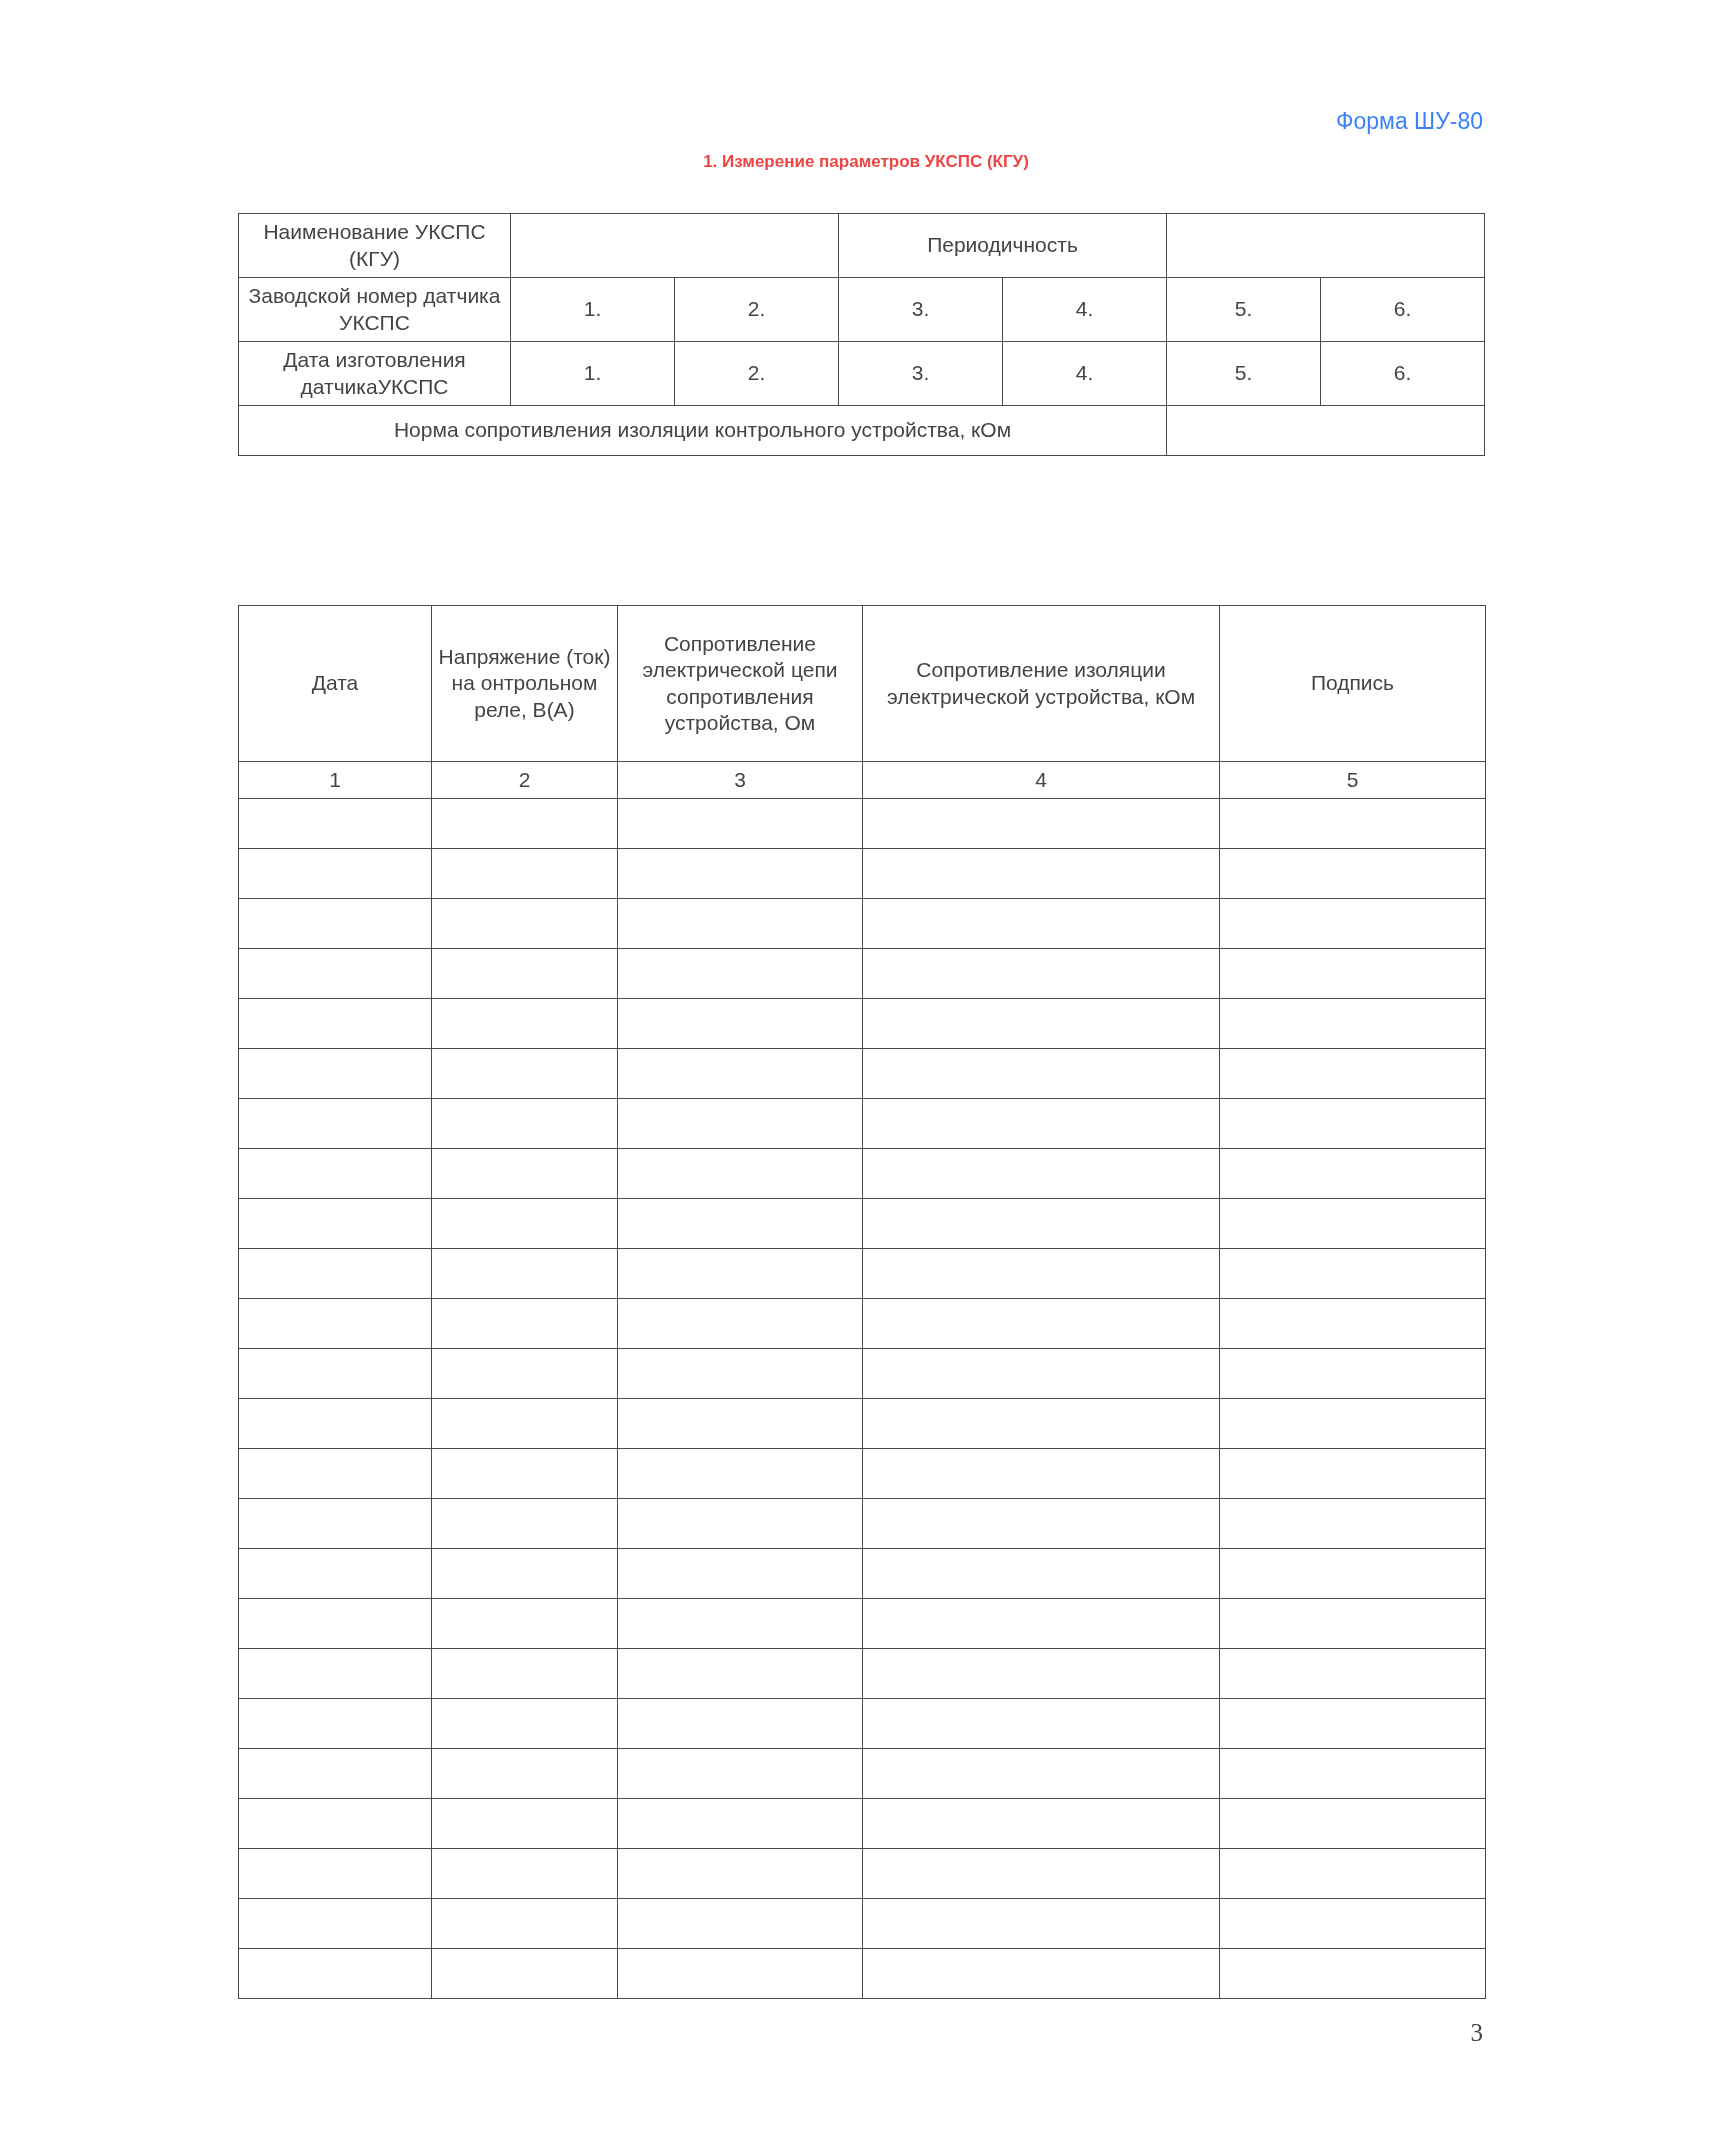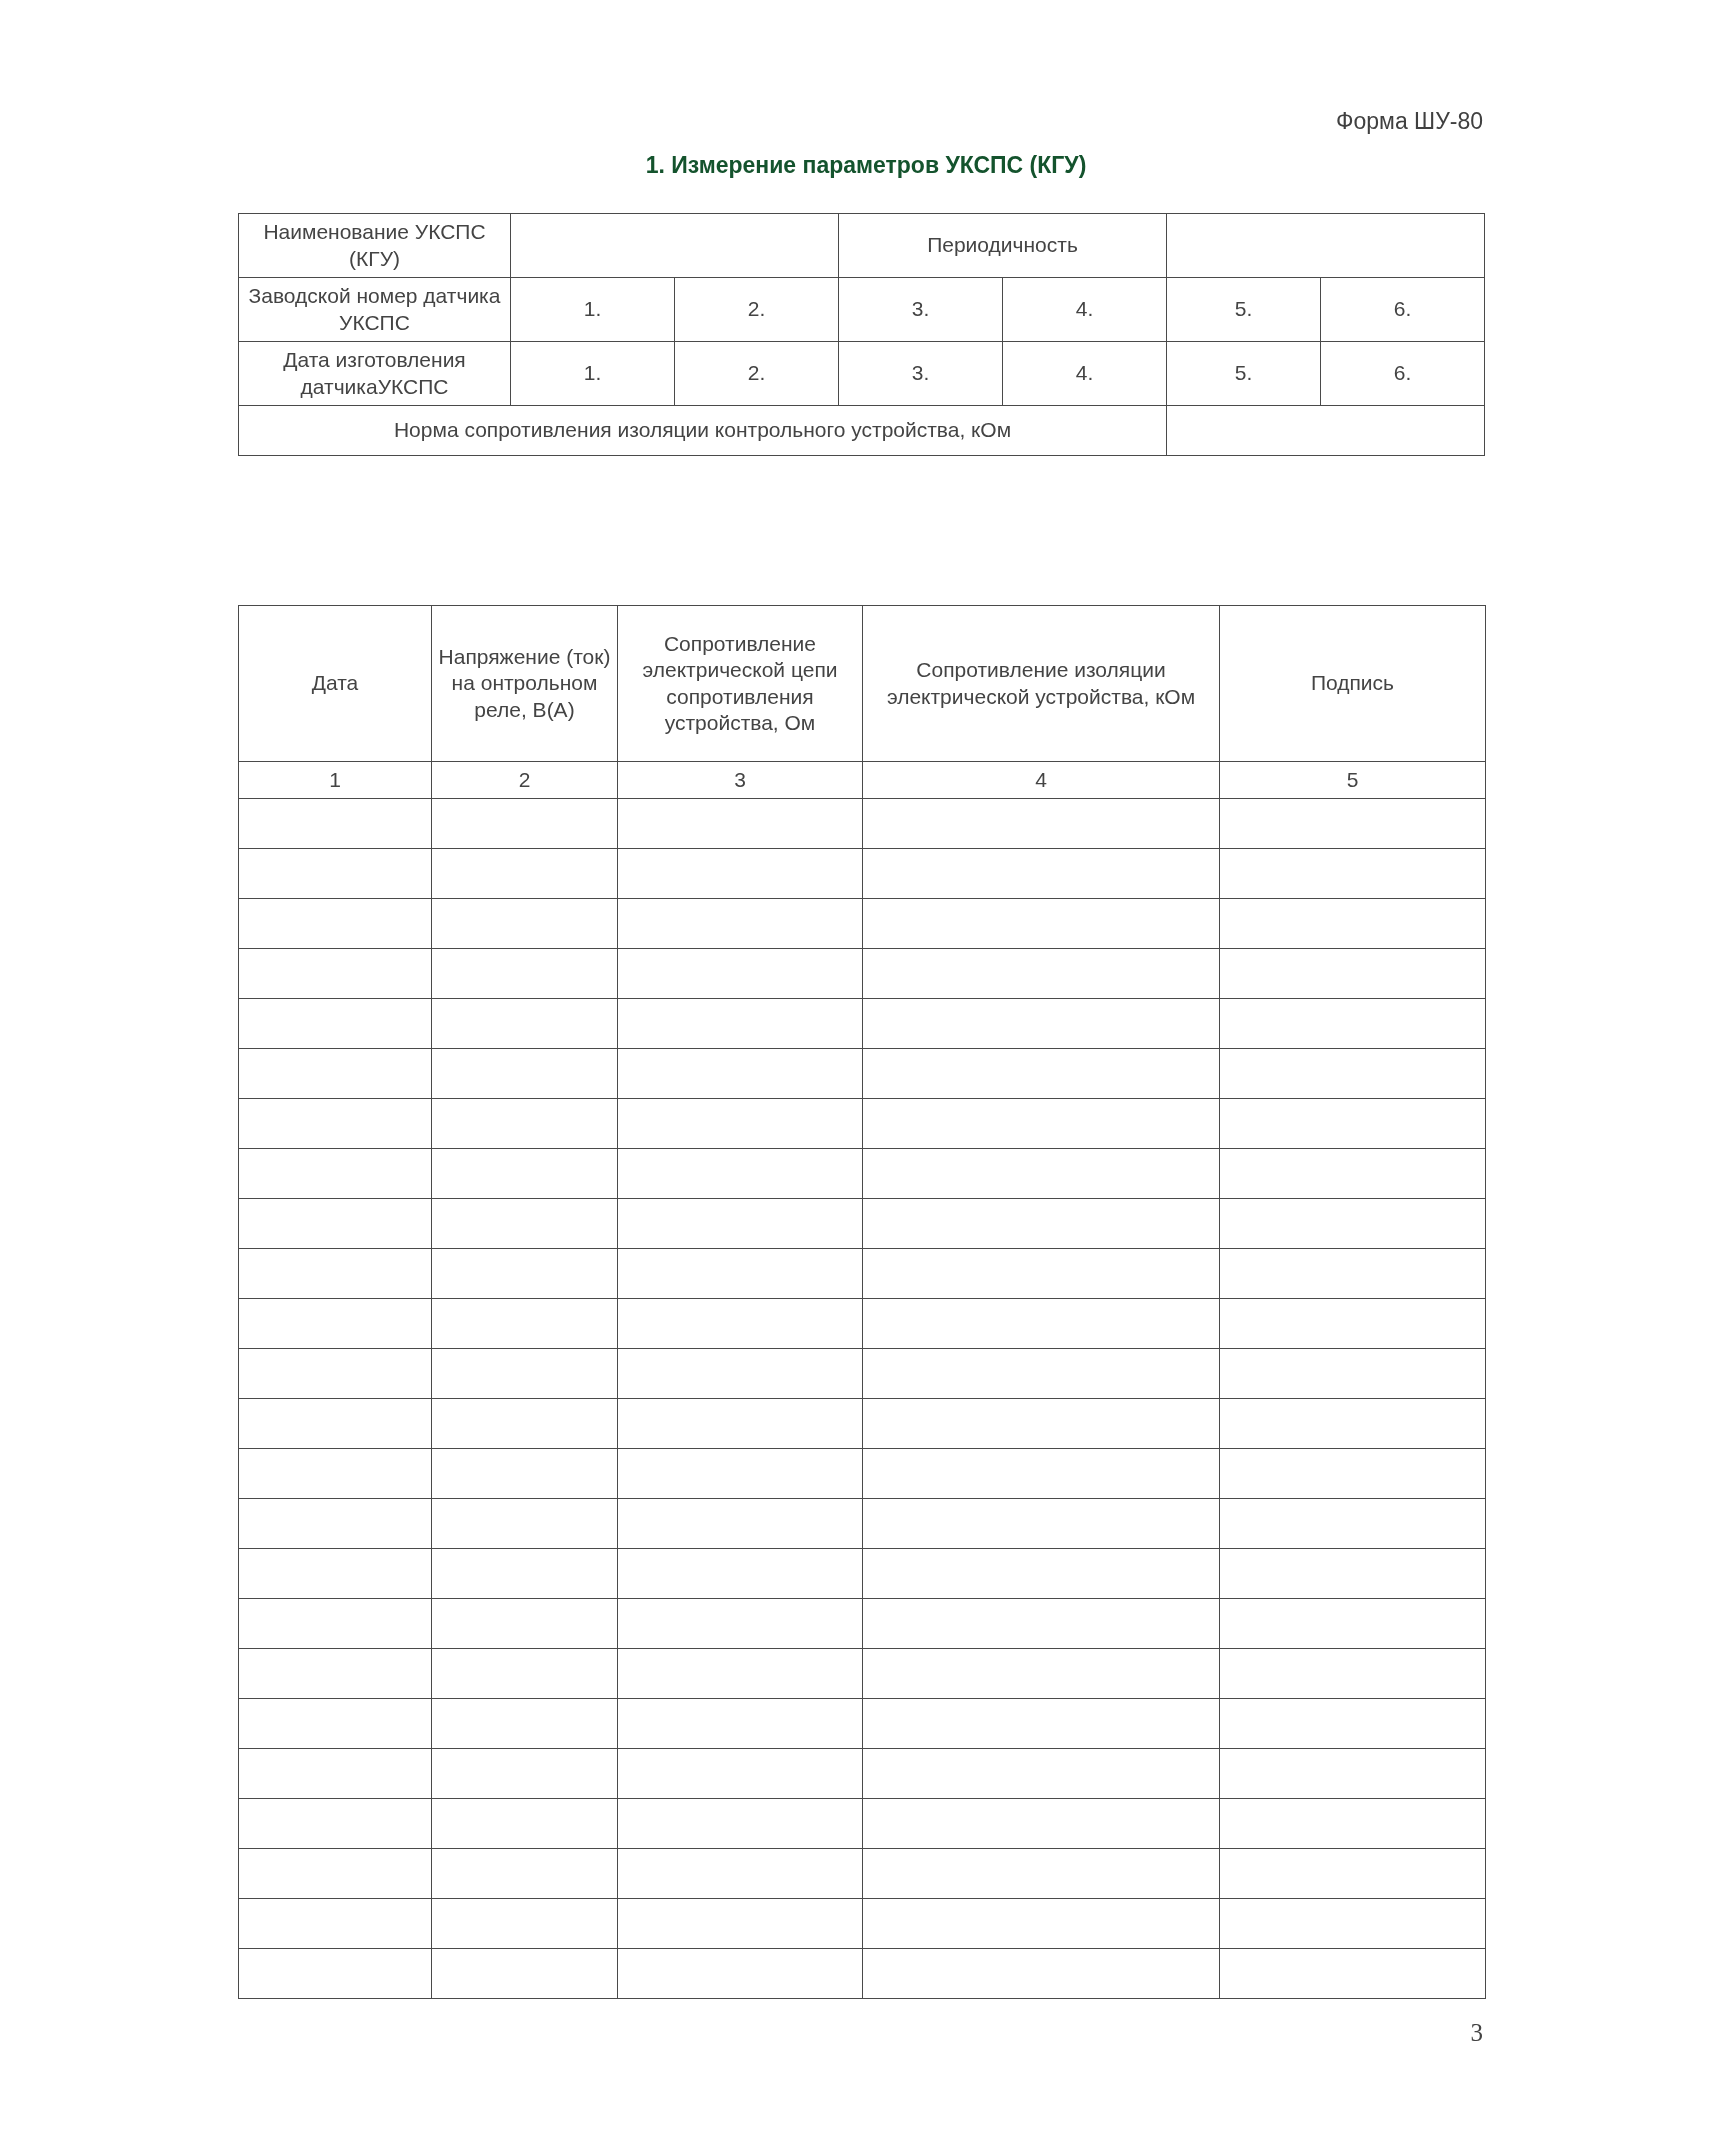--- a/index.html
+++ b/index.html
@@ -1,18 +1,18 @@
 <!DOCTYPE html>
 <html style="font-size:14.6px"><head>
 <meta charset="utf-8">
 <style>
   html, body { margin: 0; padding: 0; background: #ffffff; }
   body { width: 1732px; height: 2137px; position: relative; font-family: "Liberation Sans", sans-serif; color: #3f3f3f; }
-  .form-code { position: absolute; right: 249px; top: 108px; font-size: 23px; color: #404040; margin-left: 36px; }
-  .title { position: absolute; left: 0; width: 1732px; top: 152px; text-align: center; font-size: 23px; font-weight: bold; color: #14532d; }
+  .form-code { position: absolute; right: 249px; top: 108px; font-size: 23px; color: #3b82f6; margin-left: 36px; }
+  .title { position: absolute; left: 0; width: 1732px; top: 152px; text-align: center; font-size: 17px; font-weight: bold; color: #ef4444; }
   table { border-collapse: collapse; position: absolute; left: 238px; width: 1247px; table-layout: fixed; }
   td { border: 1.8px solid #4a4a4a; font-size: 21px; color: #444; padding: 0 9.1px; vertical-align: middle; line-height: 1.25; }
   #t1 { top: 213px; text-align: center; }
   #t1 tr { height: 64px; }
   #t1 tr.norm { height: 50px; }
   #t2 { top: 605px; }
   #t2 tr.head { height: 156px; }
   #t2 tr.nums { height: 37px; }
   #t2 tr.data { height: 50px; }
   #t2 td { text-align: center; padding: 0 5.5px; }

